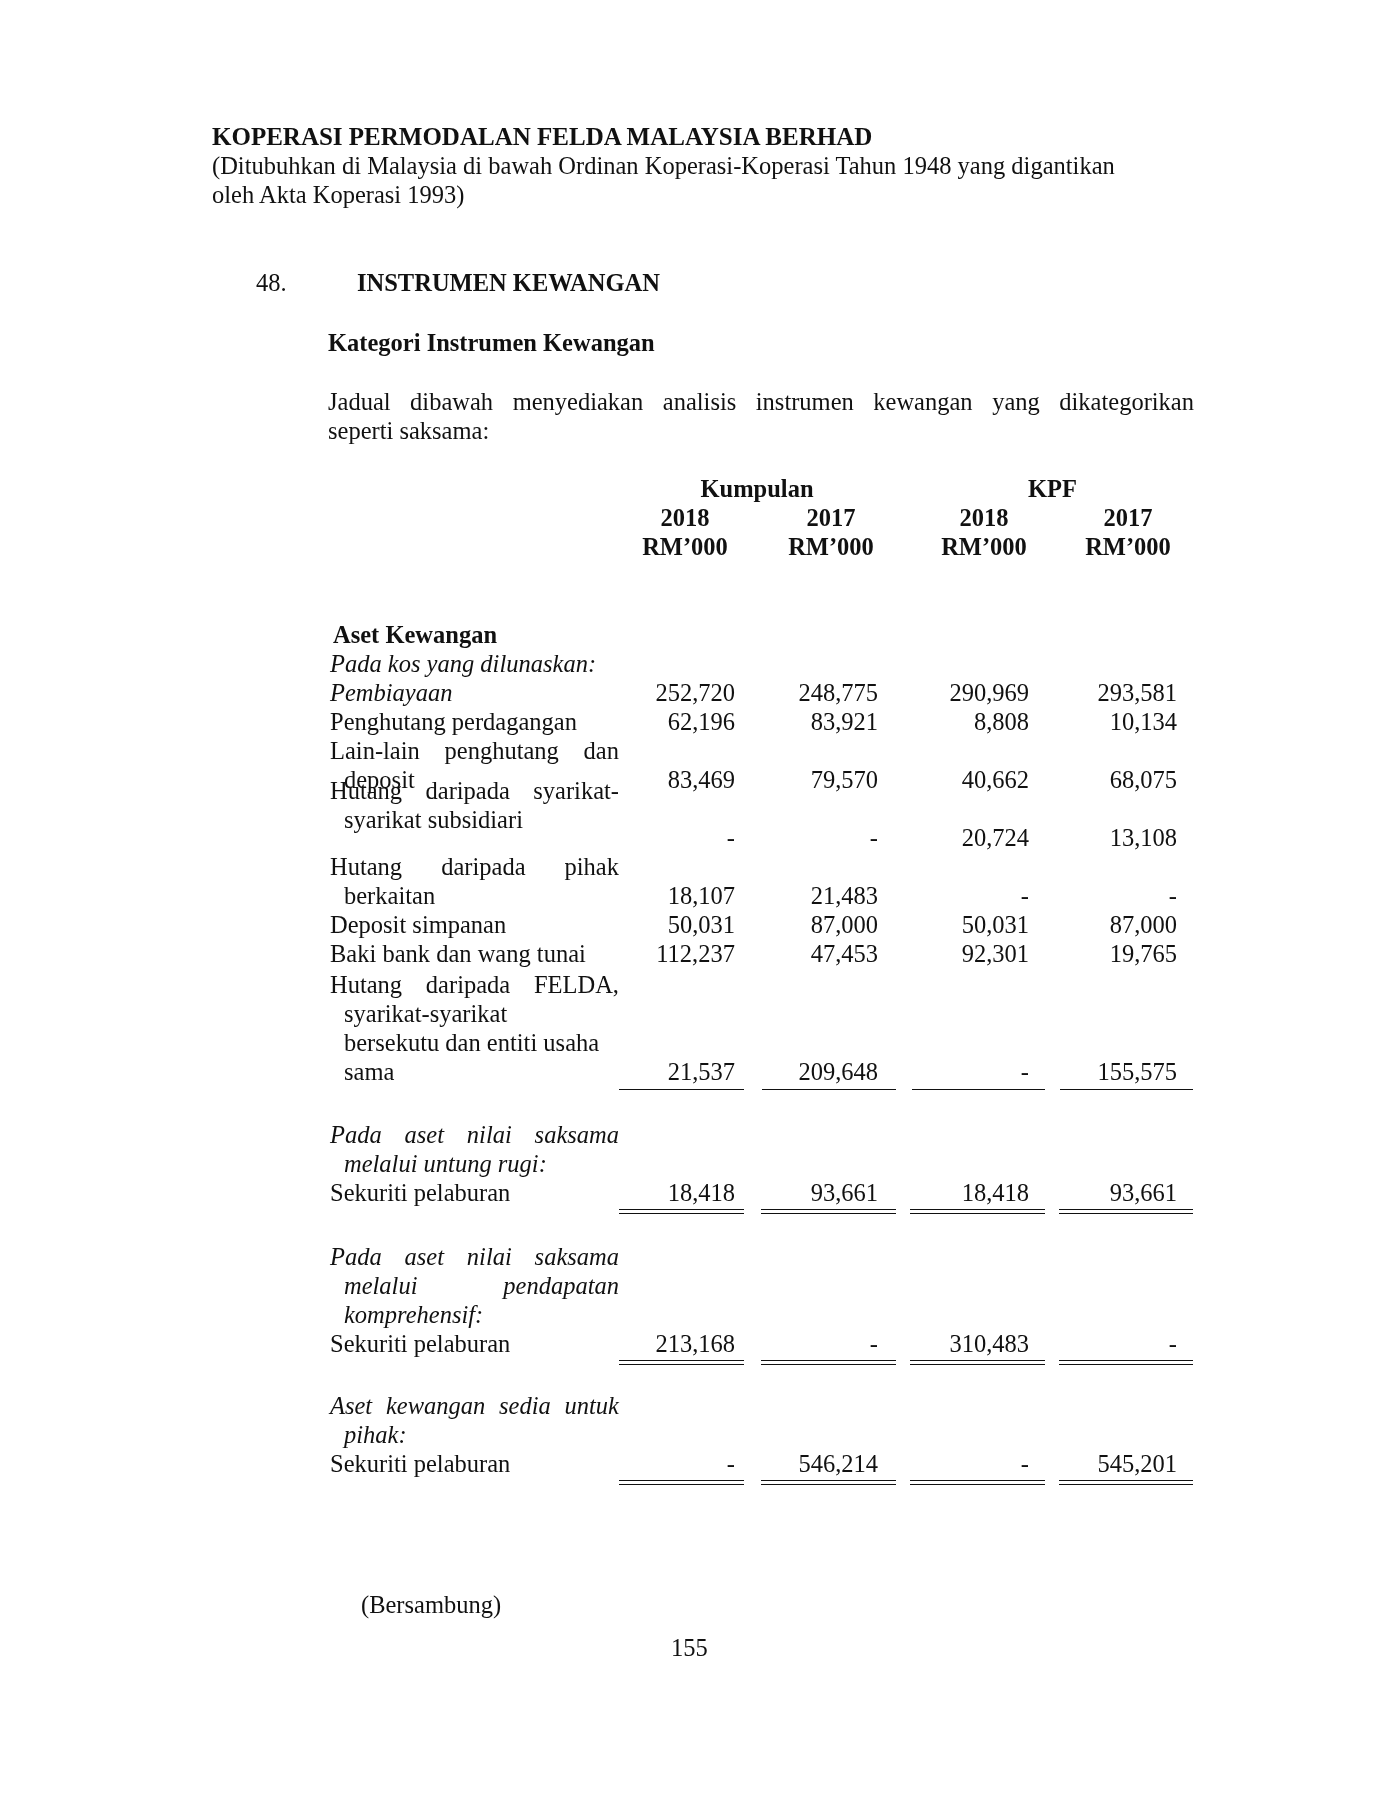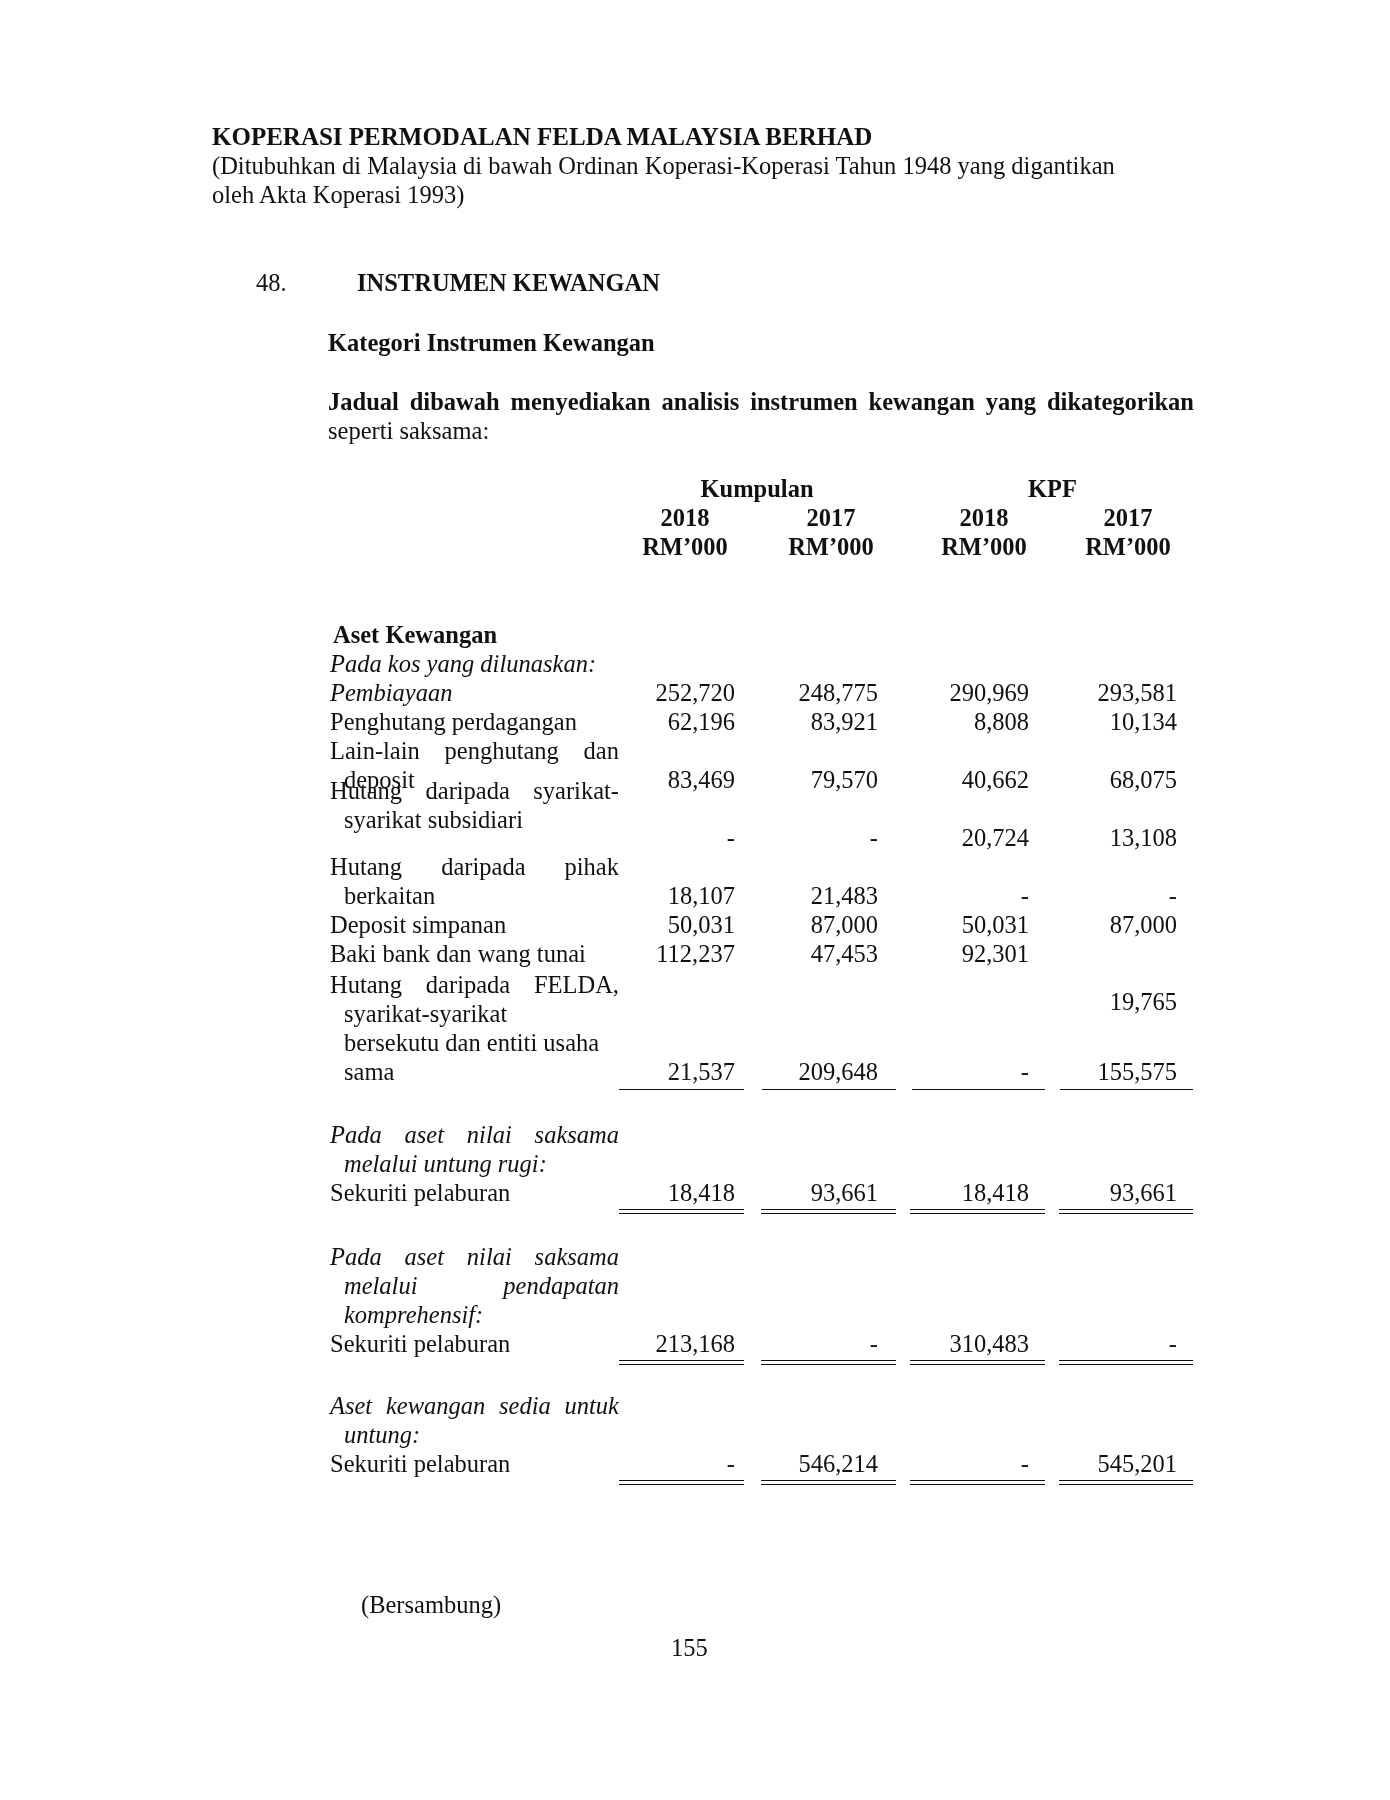--- a/index.html
+++ b/index.html
@@ -21,21 +21,21 @@
 </head>
 <body>
 
 <div class="abs b" style="left:212px; top:122px; font-size:25px;">KOPERASI PERMODALAN FELDA MALAYSIA BERHAD</div>
 <div class="abs" style="left:212px; top:151px; width:955px;">(Ditubuhkan di Malaysia di bawah Ordinan Koperasi-Koperasi Tahun 1948 yang digantikan</div>
 <div class="abs" style="left:212px; top:180px;">oleh Akta Koperasi 1993)</div>
 
 <div class="abs" style="left:212px; top:268px;margin-left:44px;">48.</div>
 <div class="abs b" style="left:324px; top:268px;margin-left:33px;">INSTRUMEN KEWANGAN</div>
 <div class="abs b" style="left:328px; top:328px;">Kategori Instrumen Kewangan</div>
-<div class="abs justify" style="left:328px; top:387px; width:866px;font-weight:bold;">Jadual dibawah menyediakan analisis instrumen kewangan yang dikategorikan</div>
+<div class="abs justify" style="left:328px; top:387px; width:866px;">Jadual dibawah menyediakan analisis instrumen kewangan yang dikategorikan</div>
 <div class="abs" style="left:328px; top:416px;">seperti saksama:</div>
 
 <div class="hdr" style="left:619px; width:276px; top:474px;">Kumpulan</div>
 <div class="hdr" style="left:912px; width:281px; top:474px;">KPF</div>
 
 <div class="hdr" style="left:619px; width:132px; top:503px;">2018</div>
 <div class="hdr" style="left:765px; width:132px; top:503px;">2017</div>
 <div class="hdr" style="left:918px; width:132px; top:503px;">2018</div>
 <div class="hdr" style="left:1062px; width:132px; top:503px;">2017</div>
 
@@ -98,21 +98,21 @@
 <div class="num" style="right:512px; top:910px;">87,000</div>
 <div class="num" style="right:361px; top:910px;">50,031</div>
 <div class="num" style="right:213px; top:910px;">87,000</div>
 
 <div class="lbl" style="top:939px;">
     <span class="l">Baki bank dan wang tunai</span>
   </div>
 <div class="num" style="right:655px; top:939px;">112,237</div>
 <div class="num" style="right:512px; top:939px;">47,453</div>
 <div class="num" style="right:361px; top:939px;">92,301</div>
-<div class="num" style="right:213px; top:939px;margin-top:48px;">19,765</div>
+<div class="num" style="right:213px; top:939px;">19,765</div>
 
 <div class="lbl" style="top:970px;">
   <span class="l jl">Hutang daripada FELDA,</span>
   <span class="l ind">syarikat-syarikat</span>
   <span class="l ind">bersekutu dan entiti usaha</span>
   <span class="l ind">sama</span>
 </div>
 <div class="num" style="right:655px; top:1057px;">21,537</div>
 <div class="num" style="right:512px; top:1057px;">209,648</div>
 <div class="num" style="right:361px; top:1057px;">-</div>
@@ -151,21 +151,21 @@
 <div class="num" style="right:512px; top:1329px;">-</div>
 <div class="num" style="right:361px; top:1329px;">310,483</div>
 <div class="num" style="right:213px; top:1329px;">-</div>
 <div class="drule" style="left:619px; width:125px; top:1360px;"></div>
 <div class="drule" style="left:761px; width:135px; top:1360px;"></div>
 <div class="drule" style="left:910px; width:135px; top:1360px;"></div>
 <div class="drule" style="left:1059px; width:134px; top:1360px;"></div>
 
 <div class="lbl i" style="top:1391px;">
   <span class="l jl">Aset kewangan sedia untuk</span>
-  <span class="l ind">untung:</span>
+  <span class="l ind">pihak:</span>
 </div>
 <div class="lbl" style="top:1449px;">
     <span class="l">Sekuriti pelaburan</span>
   </div>
 <div class="num" style="right:655px; top:1449px;">-</div>
 <div class="num" style="right:512px; top:1449px;">546,214</div>
 <div class="num" style="right:361px; top:1449px;">-</div>
 <div class="num" style="right:213px; top:1449px;">545,201</div>
 <div class="drule" style="left:619px; width:125px; top:1480px;"></div>
 <div class="drule" style="left:761px; width:135px; top:1480px;"></div>

